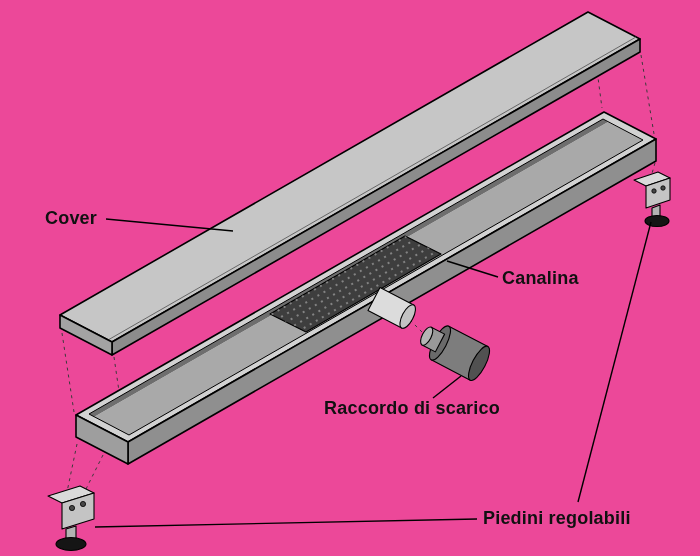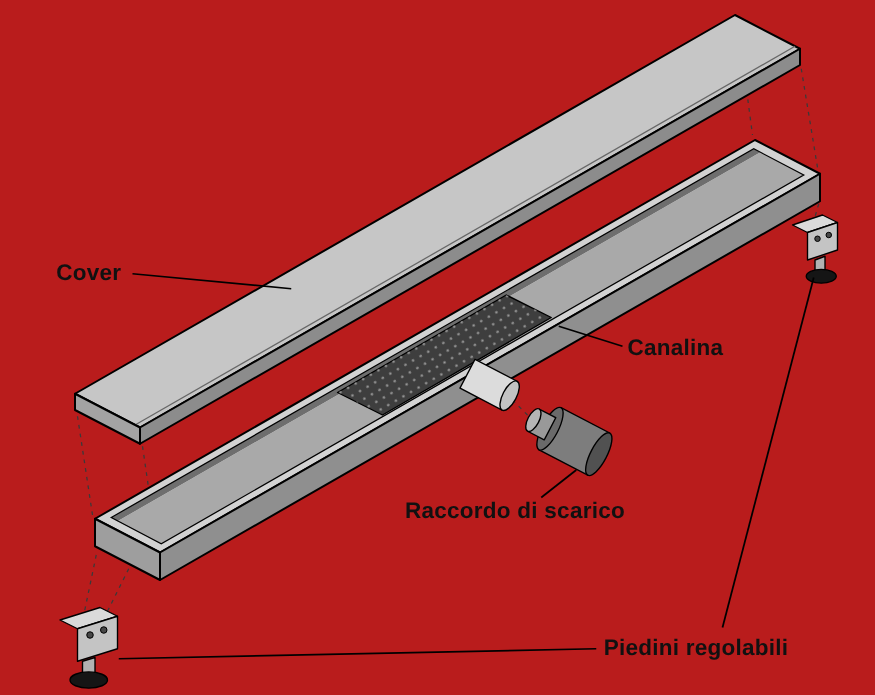--- a/index.html
+++ b/index.html
@@ -1,19 +1,19 @@
 <!DOCTYPE html>
 <html><head>
 <meta charset="utf-8">
 <style>
   html,body{margin:0;padding:0;background:#ffffff;}
   .canvas{
     position:relative;
     width:700px;height:556px;
-    background:#b91c1c;
+    background:#ec4899;
     overflow:hidden;
     font-family:"Liberation Sans", sans-serif;
   }
   svg{display:block;}
   .s{stroke:#000;stroke-linejoin:round;}
   .sw2{stroke-width:1.6;}
   .sw1{stroke-width:1.1;}
   .dash{stroke:#3a3a3a;stroke-width:1;stroke-dasharray:3 4;fill:none;}
   .leader{stroke:#000;stroke-width:1.4;fill:none;}
   .lbl{

